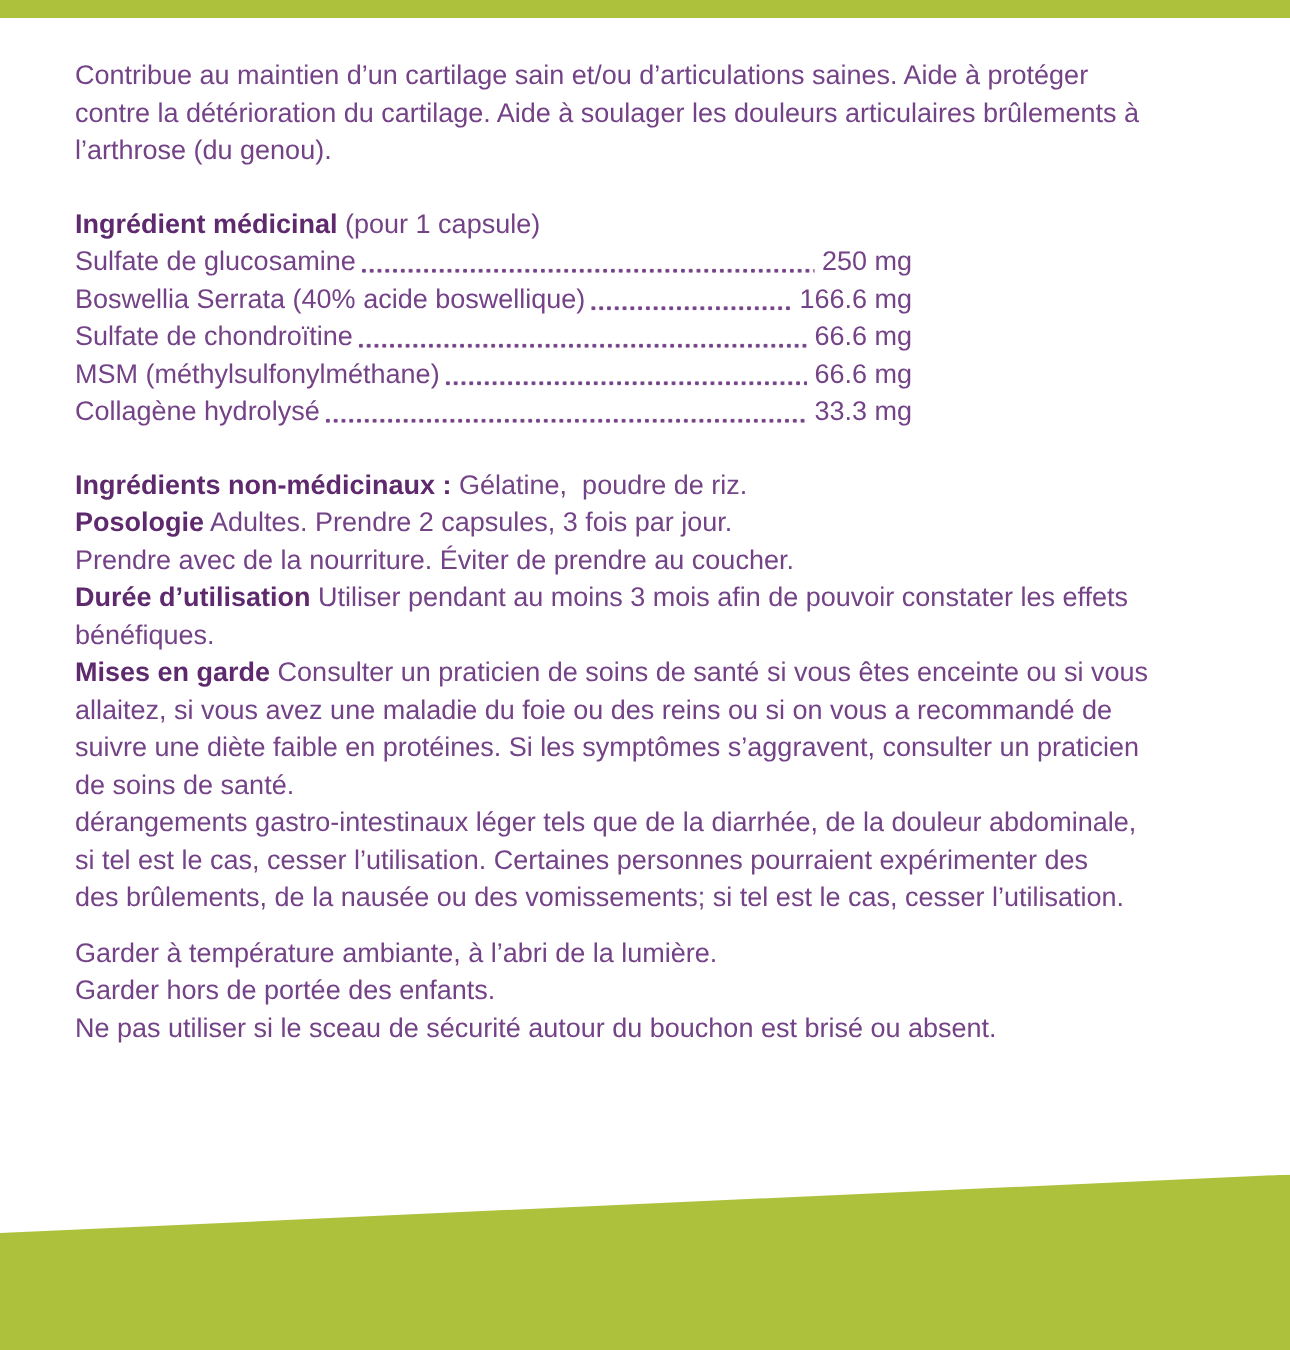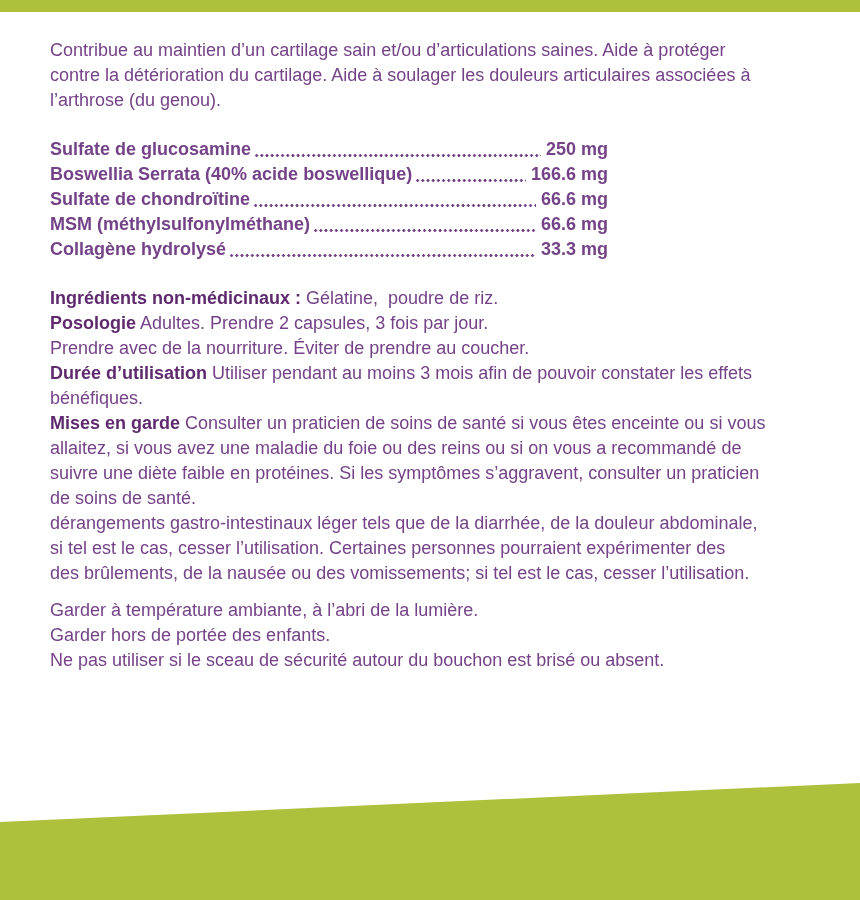--- a/index.html
+++ b/index.html
@@ -23,21 +23,21 @@
     padding:26px 30px 0 50px;
     color:var(--purple);
     font-size:18px;
     line-height:25px;
   }
   .line{white-space:pre;}
   .line strong{color:var(--purple-bold);font-weight:700;}
   .block-intro{margin-bottom:24px;}
   .block-medicinal{margin-bottom:24px;}
   .block-usage{margin-bottom:12px;}
-  .ing-table{width:558px;font-weight:bold;}
+  .ing-table{width:558px;}
   .ing-row{display:flex;align-items:baseline;}
   .ing-row .leader{
     flex:1 1 auto;
     align-self:flex-end;
     height:5px;
     margin:0 5px 4px 3px;
     background-image:radial-gradient(circle at 2.6px 2.5px, var(--purple) 1.25px, rgba(0,0,0,0) 1.6px);
     background-size:5.2px 5px;
     background-repeat:repeat-x;
   }
@@ -51,25 +51,26 @@
 </style>
 </head>
 <body>
 
 <div class="page">
   <div class="topbar"></div>
 
   <div class="content">
     <div class="block-intro">
         <div class="line">Contribue au maintien d’un cartilage sain et/ou d’articulations saines. Aide à protéger</div>
-        <div class="line">contre la détérioration du cartilage. Aide à soulager les douleurs articulaires associées à</div>
+        <div class="line">contre la détérioration du cartilage. Aide à soulager les douleurs articulaires brûlements à</div>
         <div class="line">l’arthrose (du genou).</div>
       </div>
 
     <div class="block-medicinal">
+      <div class="line"><strong>Ingrédient médicinal</strong><span> (pour 1 capsule)</span></div>
       <div class="ing-table">
   <div class="line ing-row">
     <span>Sulfate de glucosamine</span>
     <span class="leader"></span>
     <span>250 mg</span>
   </div>
 
   <div class="line ing-row">
     <span>Boswellia Serrata (40% acide boswellique)</span>
     <span class="leader"></span>

